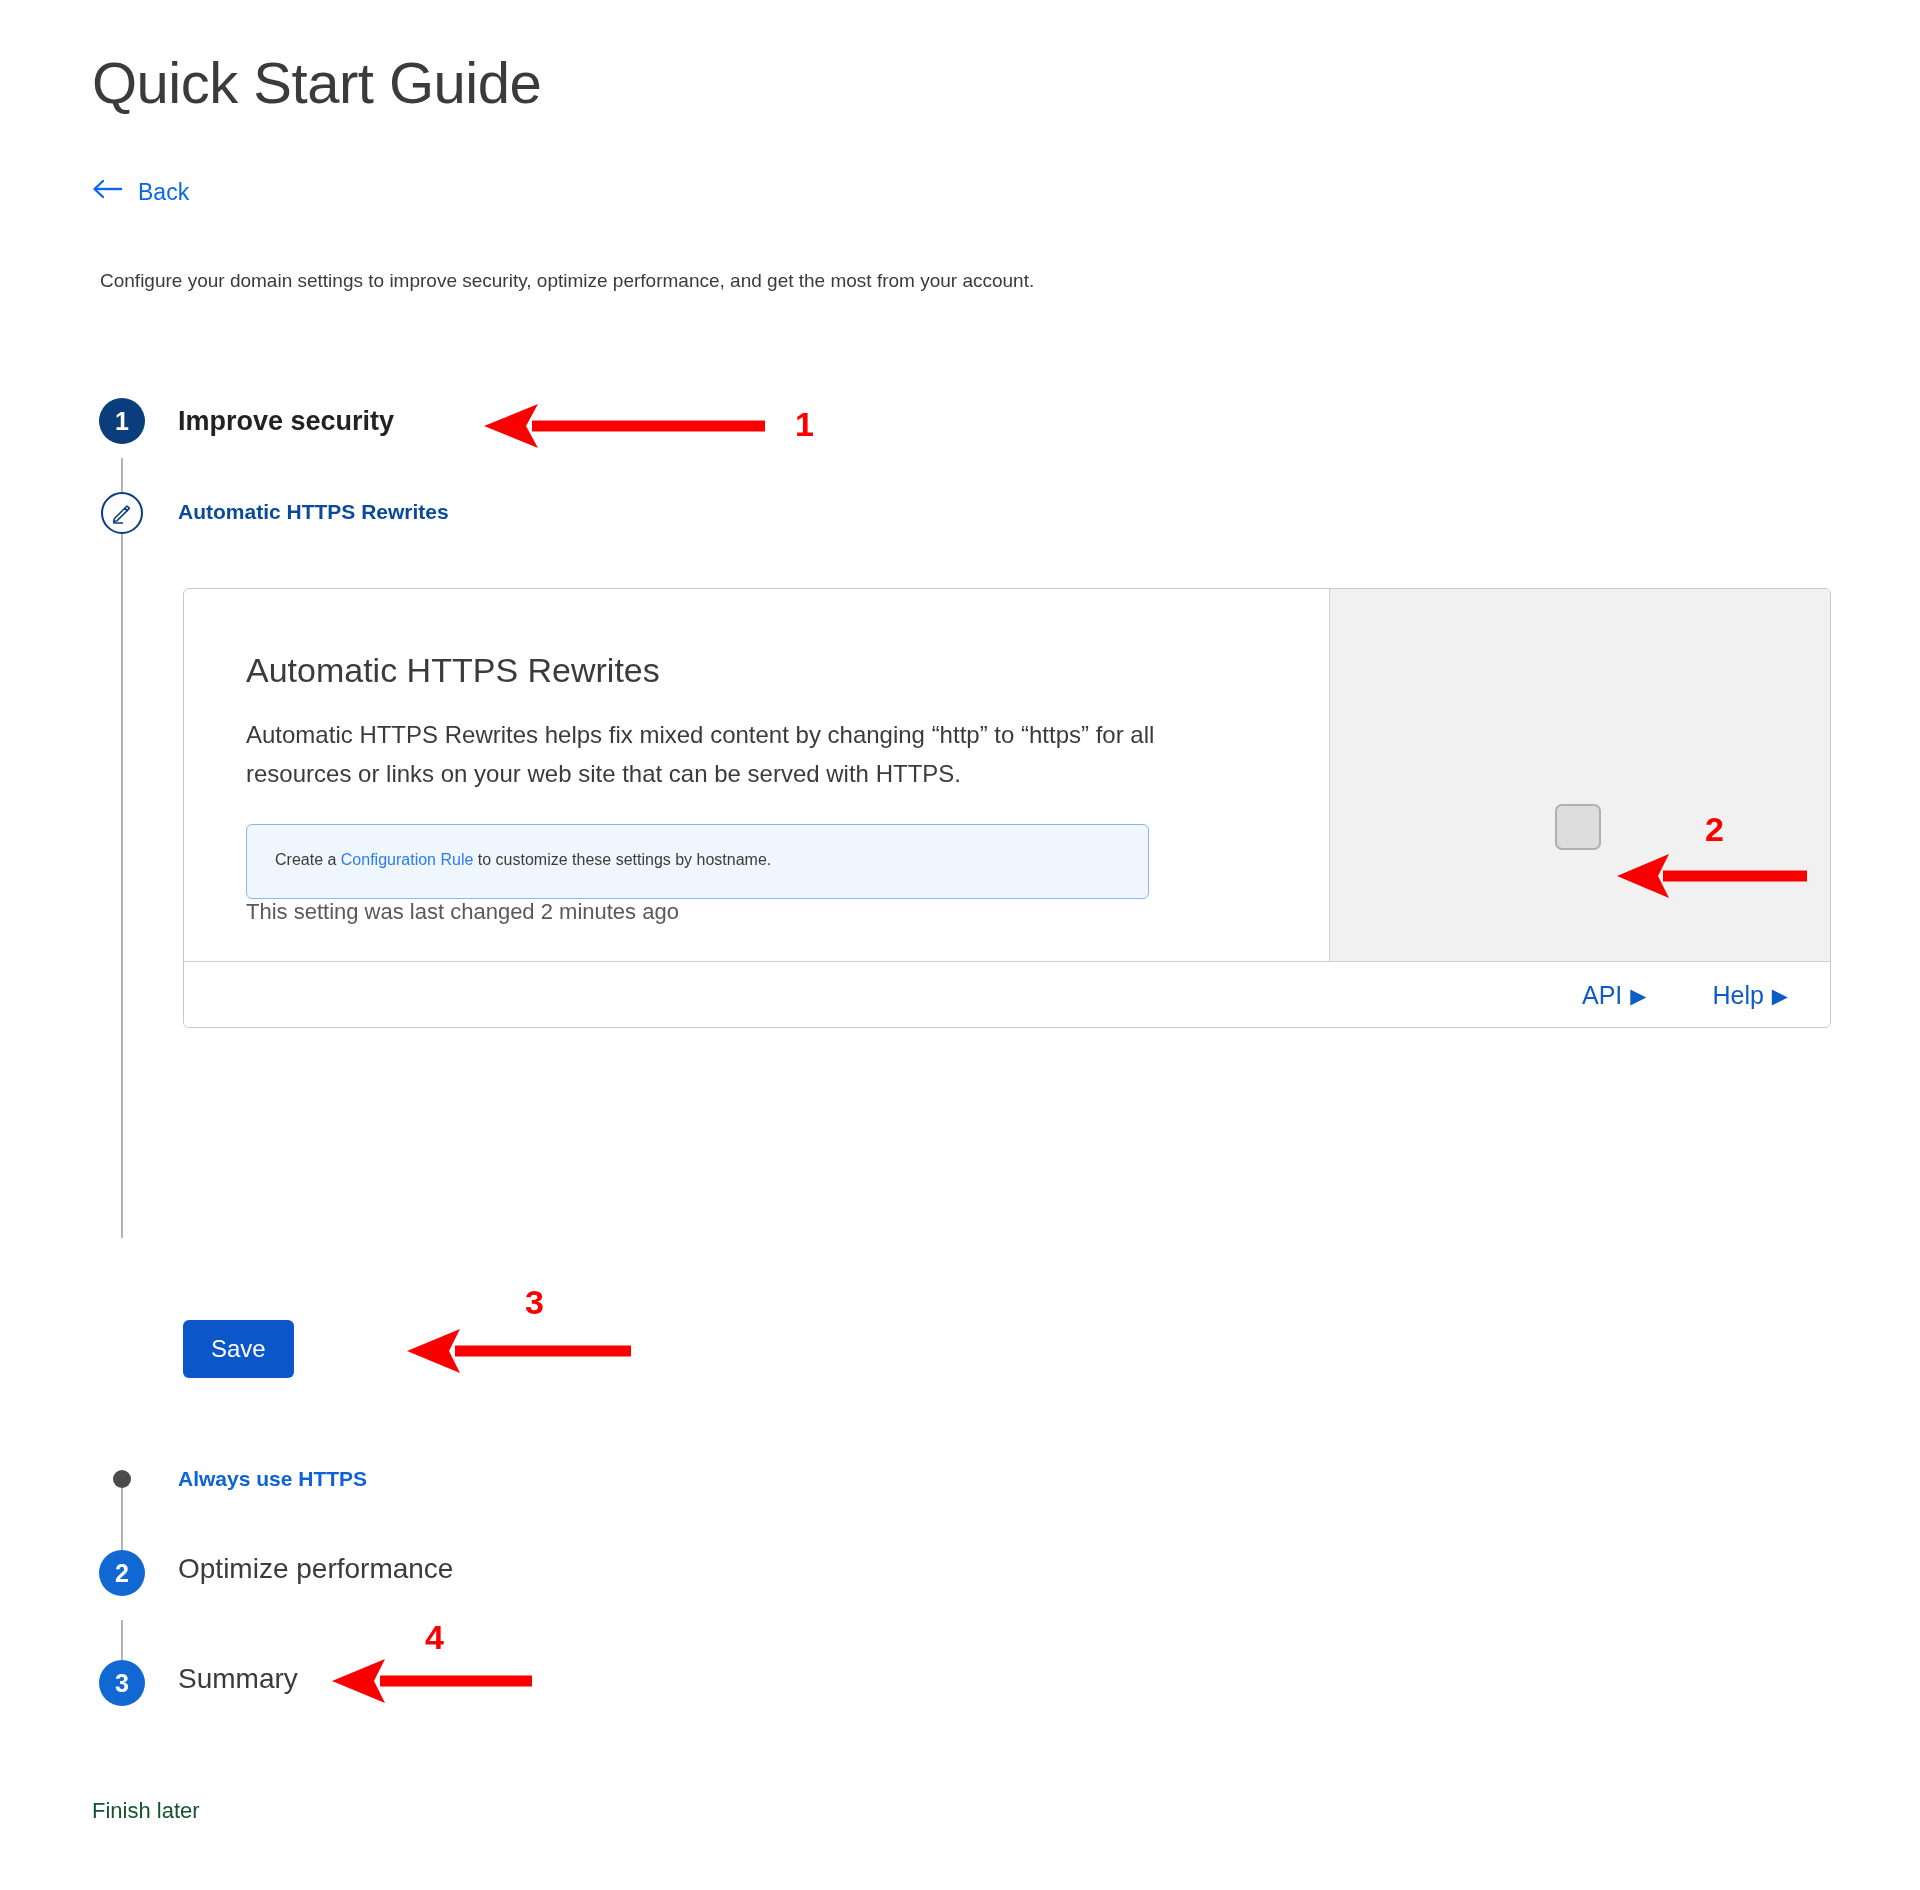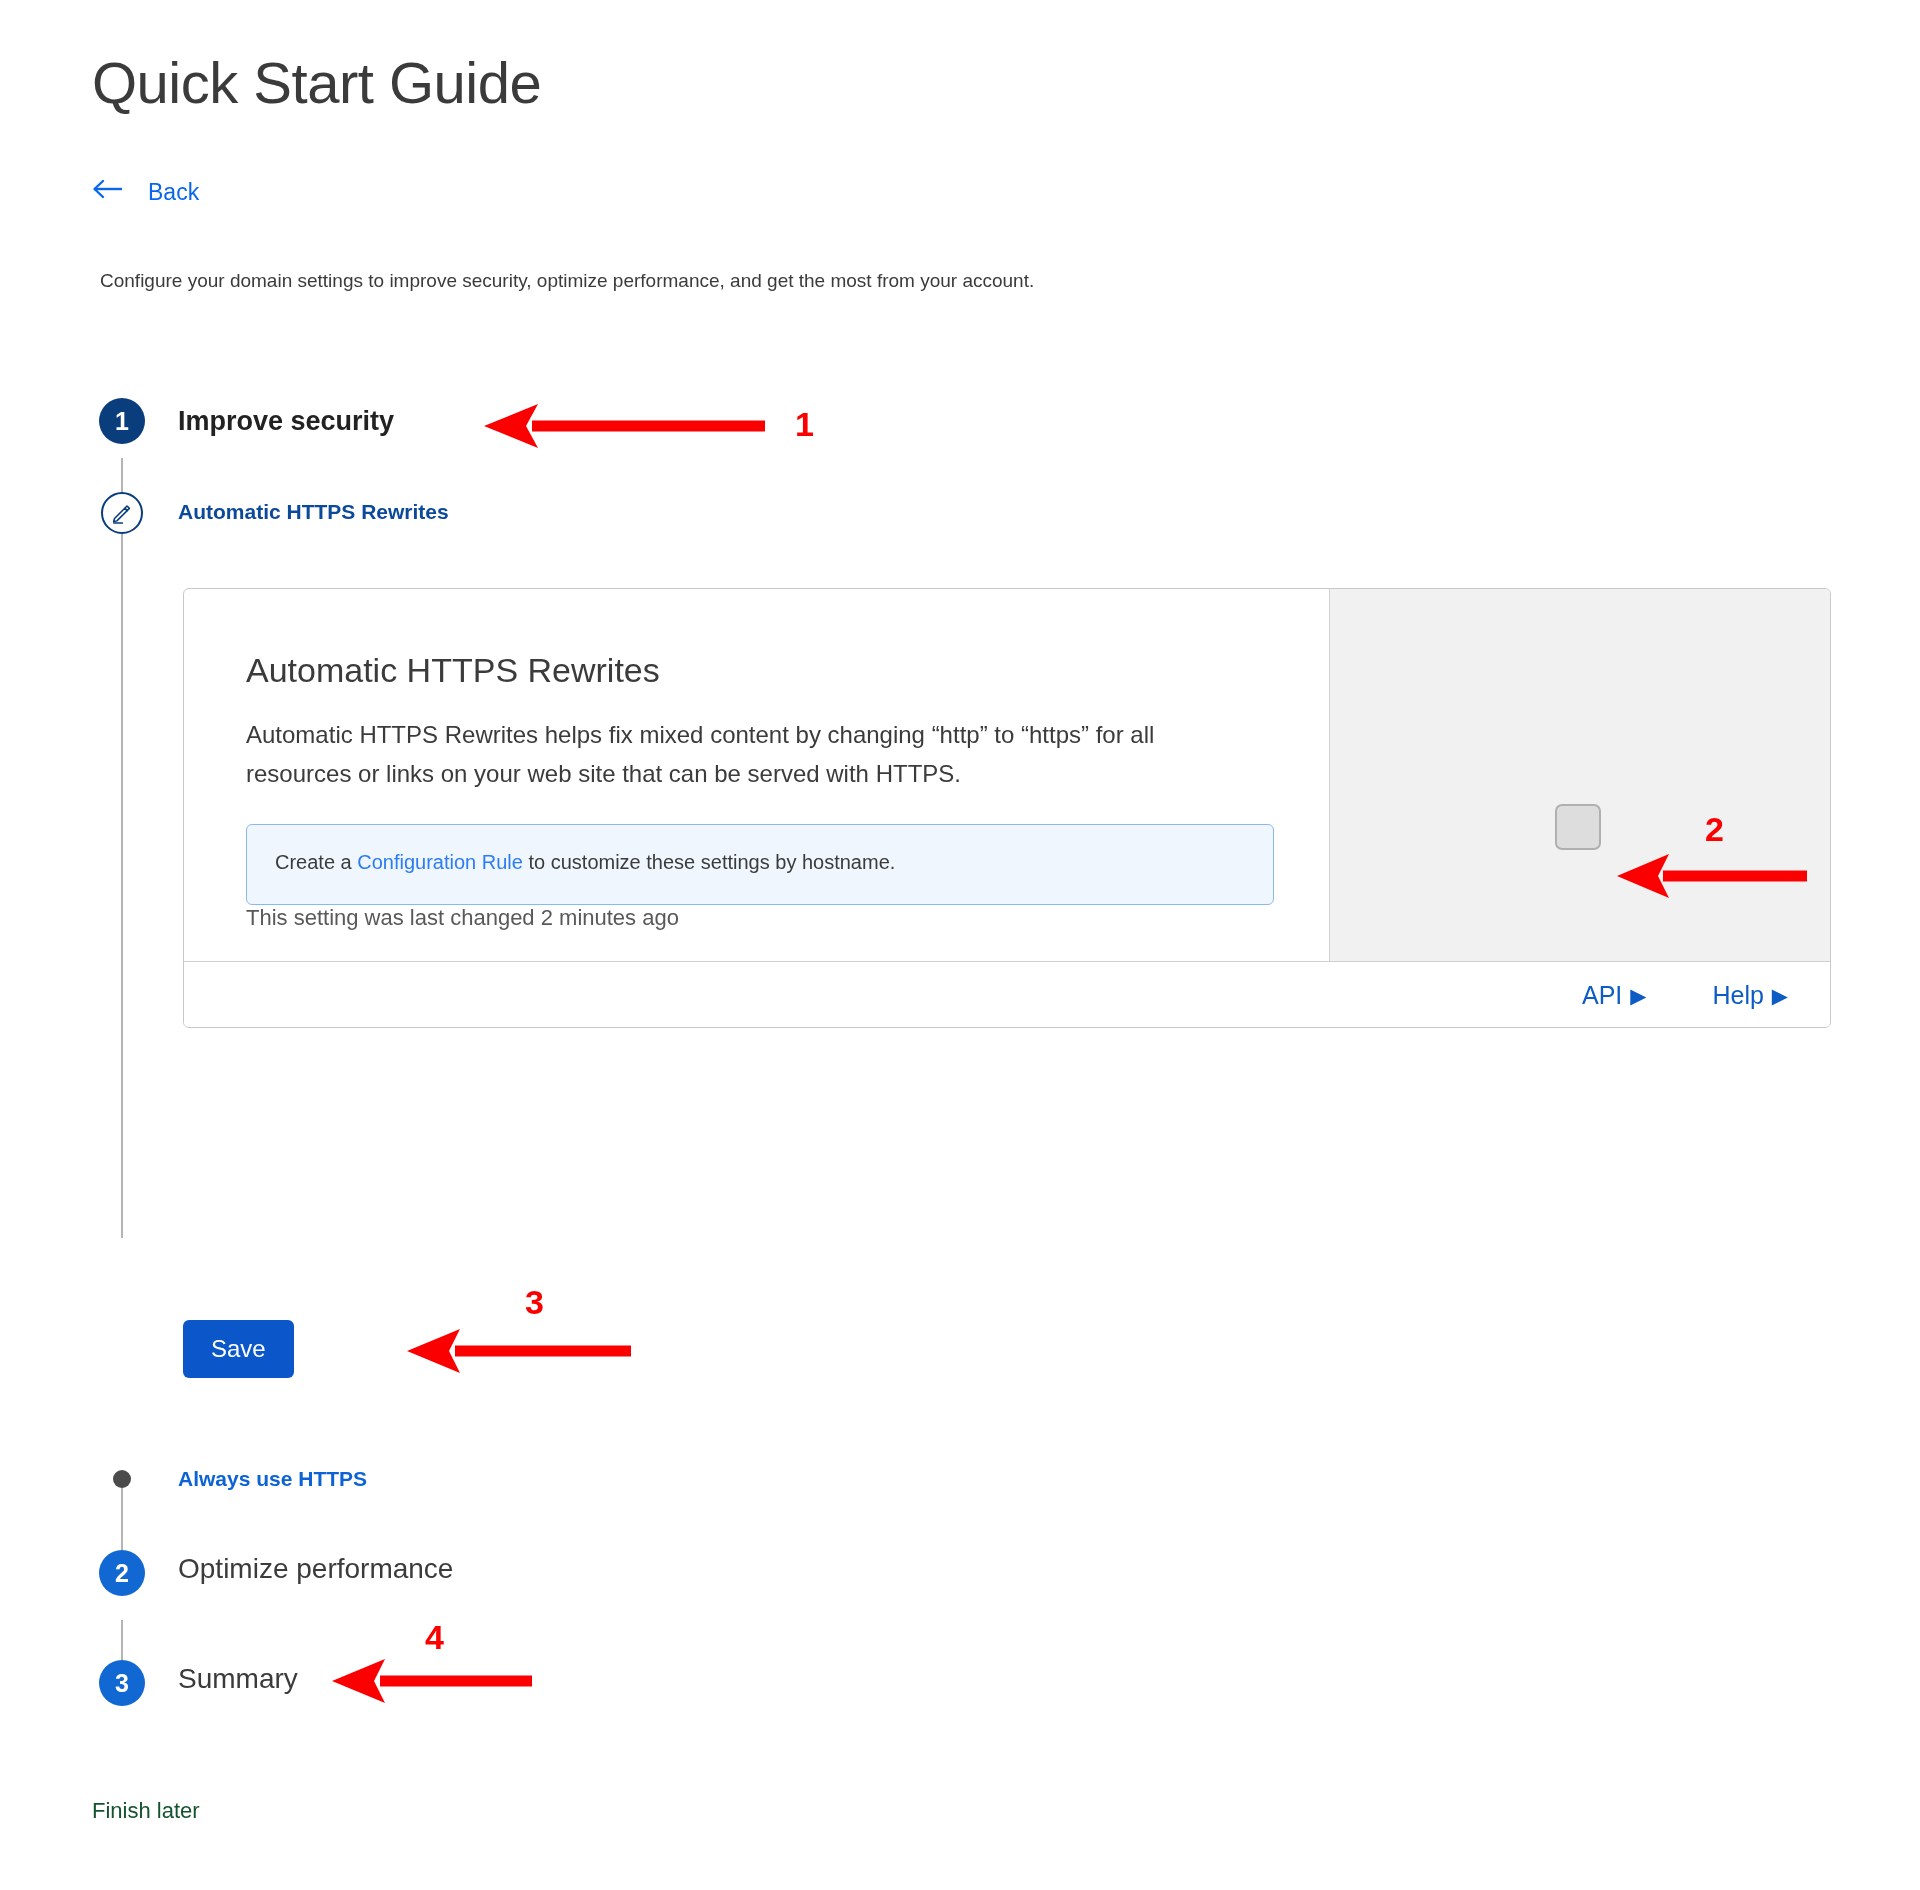--- a/index.html
+++ b/index.html
@@ -22,21 +22,21 @@
     font-size: 58px;
     font-weight: 400;
     color: #3b3b3b;
     letter-spacing: -0.5px;
     line-height: 1.15;
   }
   .back-link {
     position: absolute;
     left: 92px; top: 178px;
     display: flex; align-items: center;
-    gap: 24px;
+    gap: 14px;
     color: #0a67ec;
     font-size: 23px;
     cursor: pointer;
   }
   .back-arrow { display: block; }
   .intro-text {
     position: absolute;
     left: 100px; top: 268px;
     font-size: 19px;
     color: #3b3b3b;
@@ -148,26 +148,26 @@
     font-weight: 400;
   }
   .card-desc {
     font-size: 24px;
     line-height: 1.62;
     color: #3b3b3b;
     width: 1010px;
     margin: 0 0 30px 0;
   }
   .info-box {
-    width: 1028px;
+    width: 903px;
     background: #eff6fe;
     border: 1px solid #8ab9f2;
     border-radius: 6px;
     padding: 22px 28px 26px 28px;
-    font-size: 20px;
+    font-size: 16px;
     line-height: 1.58;
     color: #3b3b3b;
   }
   .info-box a { color: #2b7cf5; text-decoration: none; cursor: pointer; }
   .last-changed {
     font-size: 22px;
     color: #595959;
   }
   .toggle-box {
     position: absolute;

